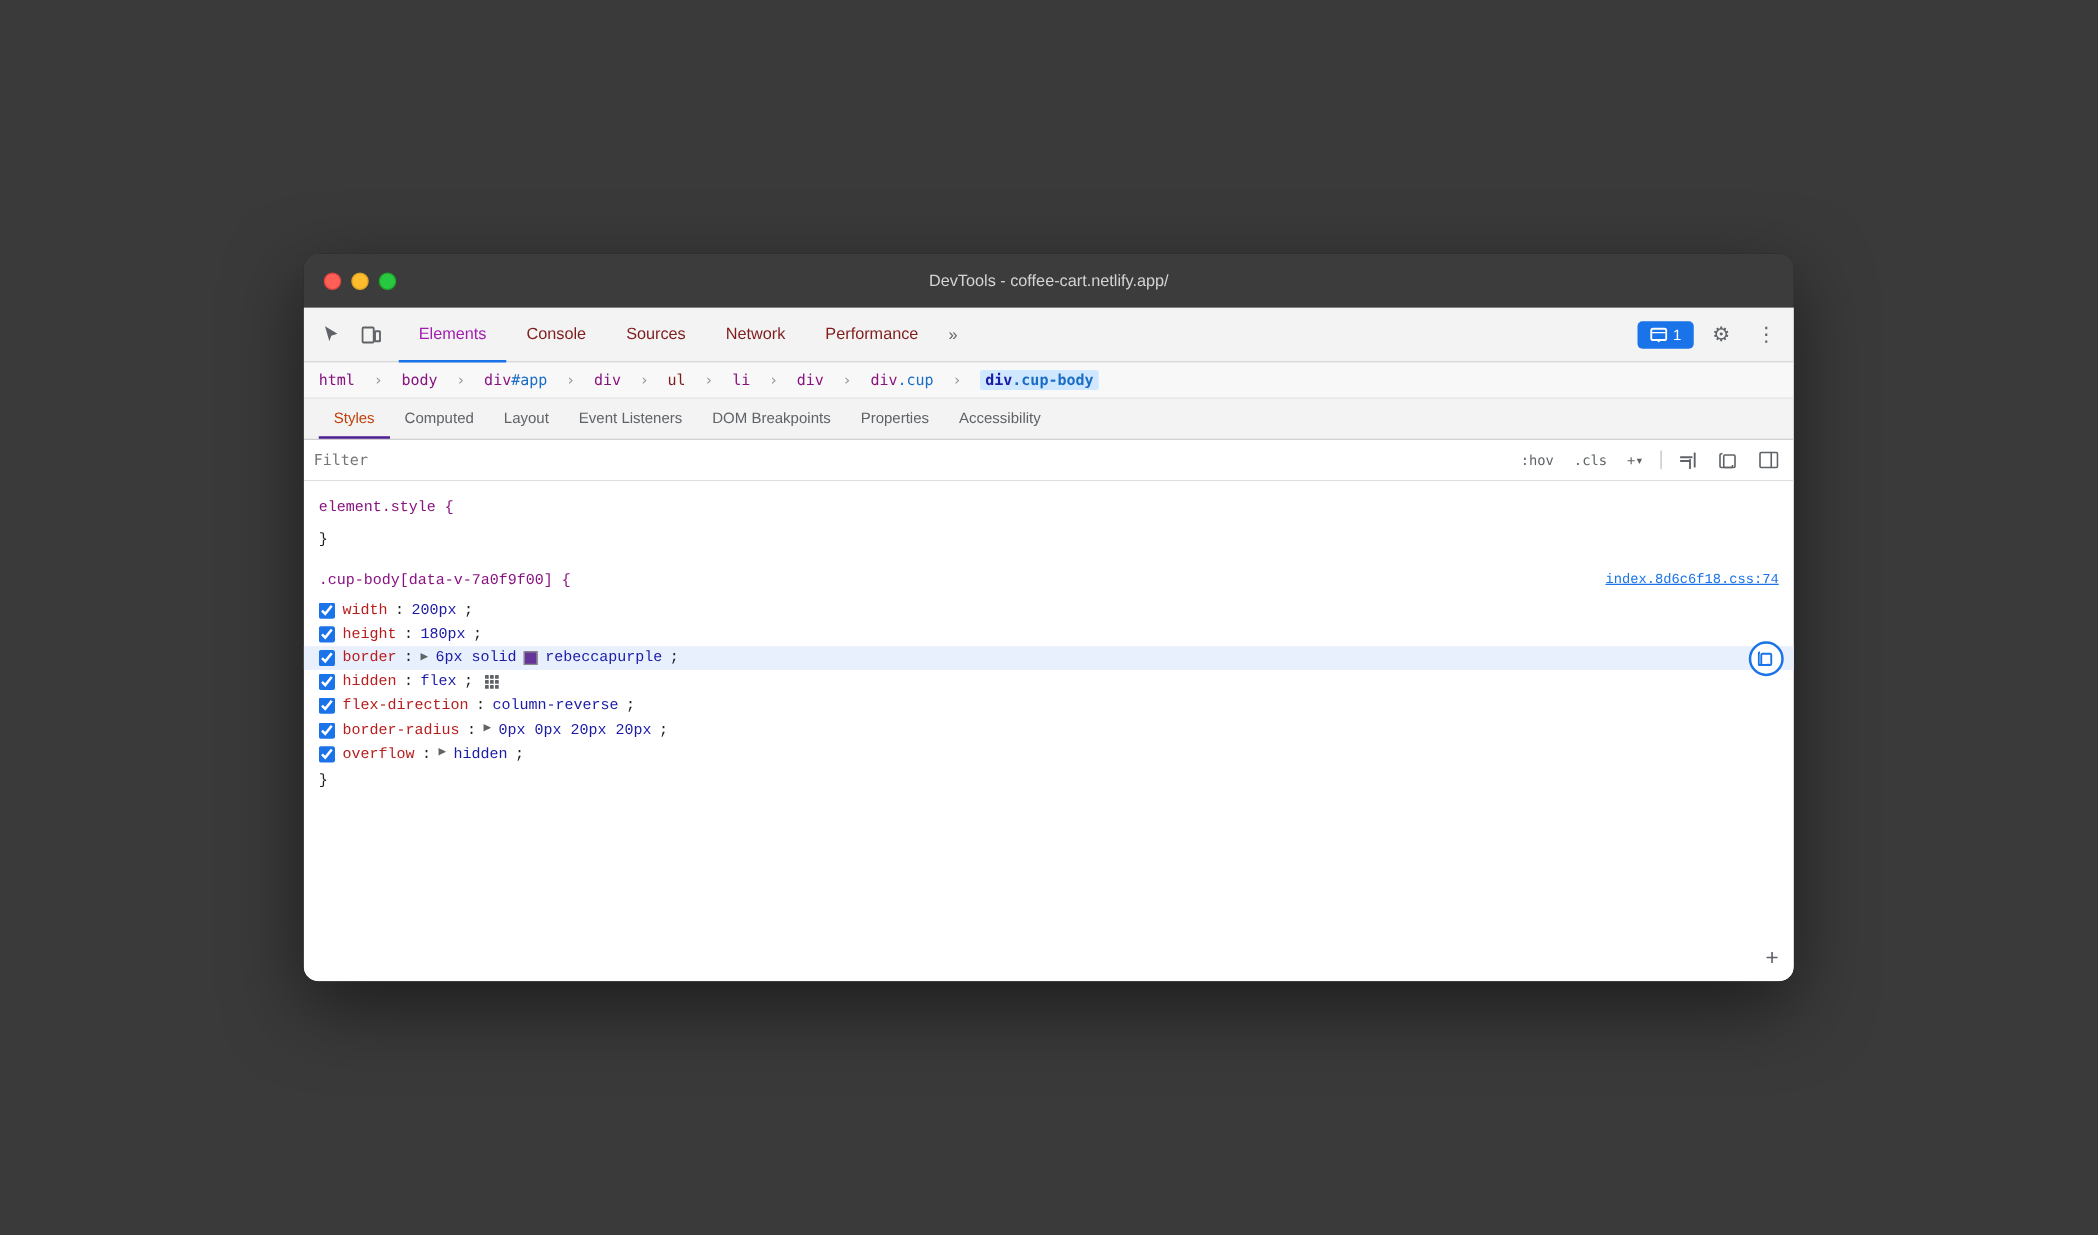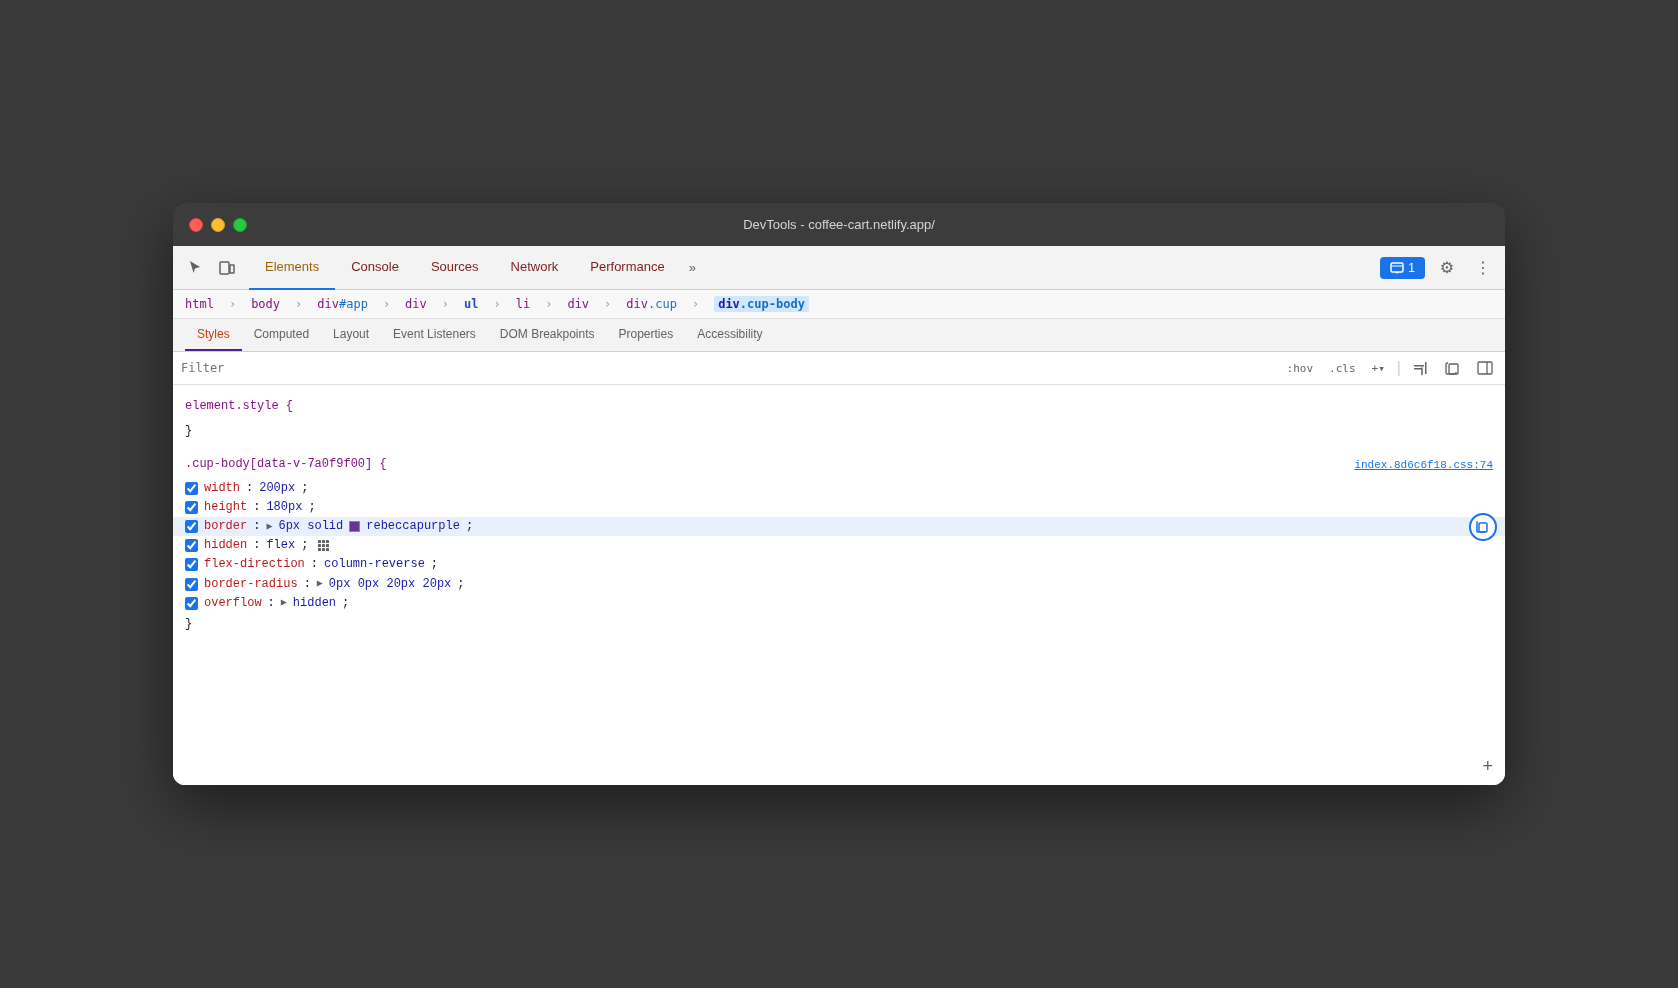--- a/index.html
+++ b/index.html
@@ -5,21 +5,21 @@
     * { box-sizing: border-box; margin: 0; padding: 0; }
     body {
       background: #3a3a3a;
       display: flex;
       justify-content: center;
       align-items: center;
       min-height: 100vh;
       font-family: -apple-system, BlinkMacSystemFont, 'Segoe UI', sans-serif;
     }
     .window {
-      width: 1332px;
+      width: 1192px;
       background: #2b2b2b;
       border-radius: 12px;
       overflow: hidden;
       box-shadow: 0 20px 60px rgba(0,0,0,0.5);
     }
     .titlebar {
       background: #3c3c3c;
       padding: 14px 16px;
       display: flex;
       align-items: center;
@@ -85,21 +85,21 @@
       padding: 0 16px;
       font-size: 13px;
       color: #7f1d1d;
       cursor: pointer;
       display: flex;
       align-items: center;
       border-bottom: 2px solid transparent;
       white-space: nowrap;
     }
     .toolbar-tab.active {
-      color: #a16207;
+      color: #a21caf;
       border-bottom: 2px solid #1a73e8;
     }
     .toolbar-more {
       padding: 0 8px;
       font-size: 13px;
       color: #5f6368;
       cursor: pointer;
       display: flex;
       align-items: center;
     }
@@ -390,21 +390,21 @@
 
     <div class="dom-nav">
       <span style="color:#881280; font-weight:500; cursor:pointer">html</span>
       <span style="color:#999; padding:0 3px">›</span>
       <span style="color:#881280; font-weight:500; cursor:pointer">body</span>
       <span style="color:#999; padding:0 3px">›</span>
       <span style="color:#881280; font-weight:500; cursor:pointer">div<span style="color:#1a6dc5">#app</span></span>
       <span style="color:#999; padding:0 3px">›</span>
       <span style="color:#881280; font-weight:500; cursor:pointer">div</span>
       <span style="color:#999; padding:0 3px">›</span>
-      <span style="color:#1d4ed8; font-weight:700; cursor:pointer">ul</span>
+      <span style="color:#7f1d1d; font-weight:400; cursor:pointer">ul</span>
       <span style="color:#999; padding:0 3px">›</span>
       <span style="color:#881280; font-weight:500; cursor:pointer">li</span>
       <span style="color:#999; padding:0 3px">›</span>
       <span style="color:#881280; font-weight:500; cursor:pointer">div</span>
       <span style="color:#999; padding:0 3px">›</span>
       <span style="color:#881280; font-weight:500; cursor:pointer">div<span style="color:#1a6dc5">.cup</span></span>
       <span style="color:#999; padding:0 3px">›</span>
       <span style="color:#1a1aa6; font-weight:700; background:#d0e8ff; padding:1px 4px; border-radius:2px; cursor:pointer">div<span style="color:#1a6dc5">.cup-body</span></span>
     </div>
 
@@ -466,21 +466,21 @@
 
     <div class="css-panel">
 
       <div class="css-rule">
         <span class="css-selector">element.style {</span>
       </div>
       <div class="css-closing-brace">}</div>
 
       <div style="height:8px"></div>
 
-      <div class="css-rule" style="display:flex; justify-content:space-between; align-items:flex-end;">
+      <div class="css-rule" style="display:flex; justify-content:space-between; align-items:center;">
         <span class="css-selector">.cup-body[data-v-7a0f9f00] {</span>
         <span class="css-rule-source">index.8d6c6f18.css:74</span>
       </div>
 
       <div class="css-property-row">
         <input type="checkbox" class="css-checkbox" checked="" style="">
         <span class="css-prop-name">width</span>
         <span class="css-colon">:</span>
         <span class="css-prop-value">200px</span>
         <span class="css-semicolon">;</span>

